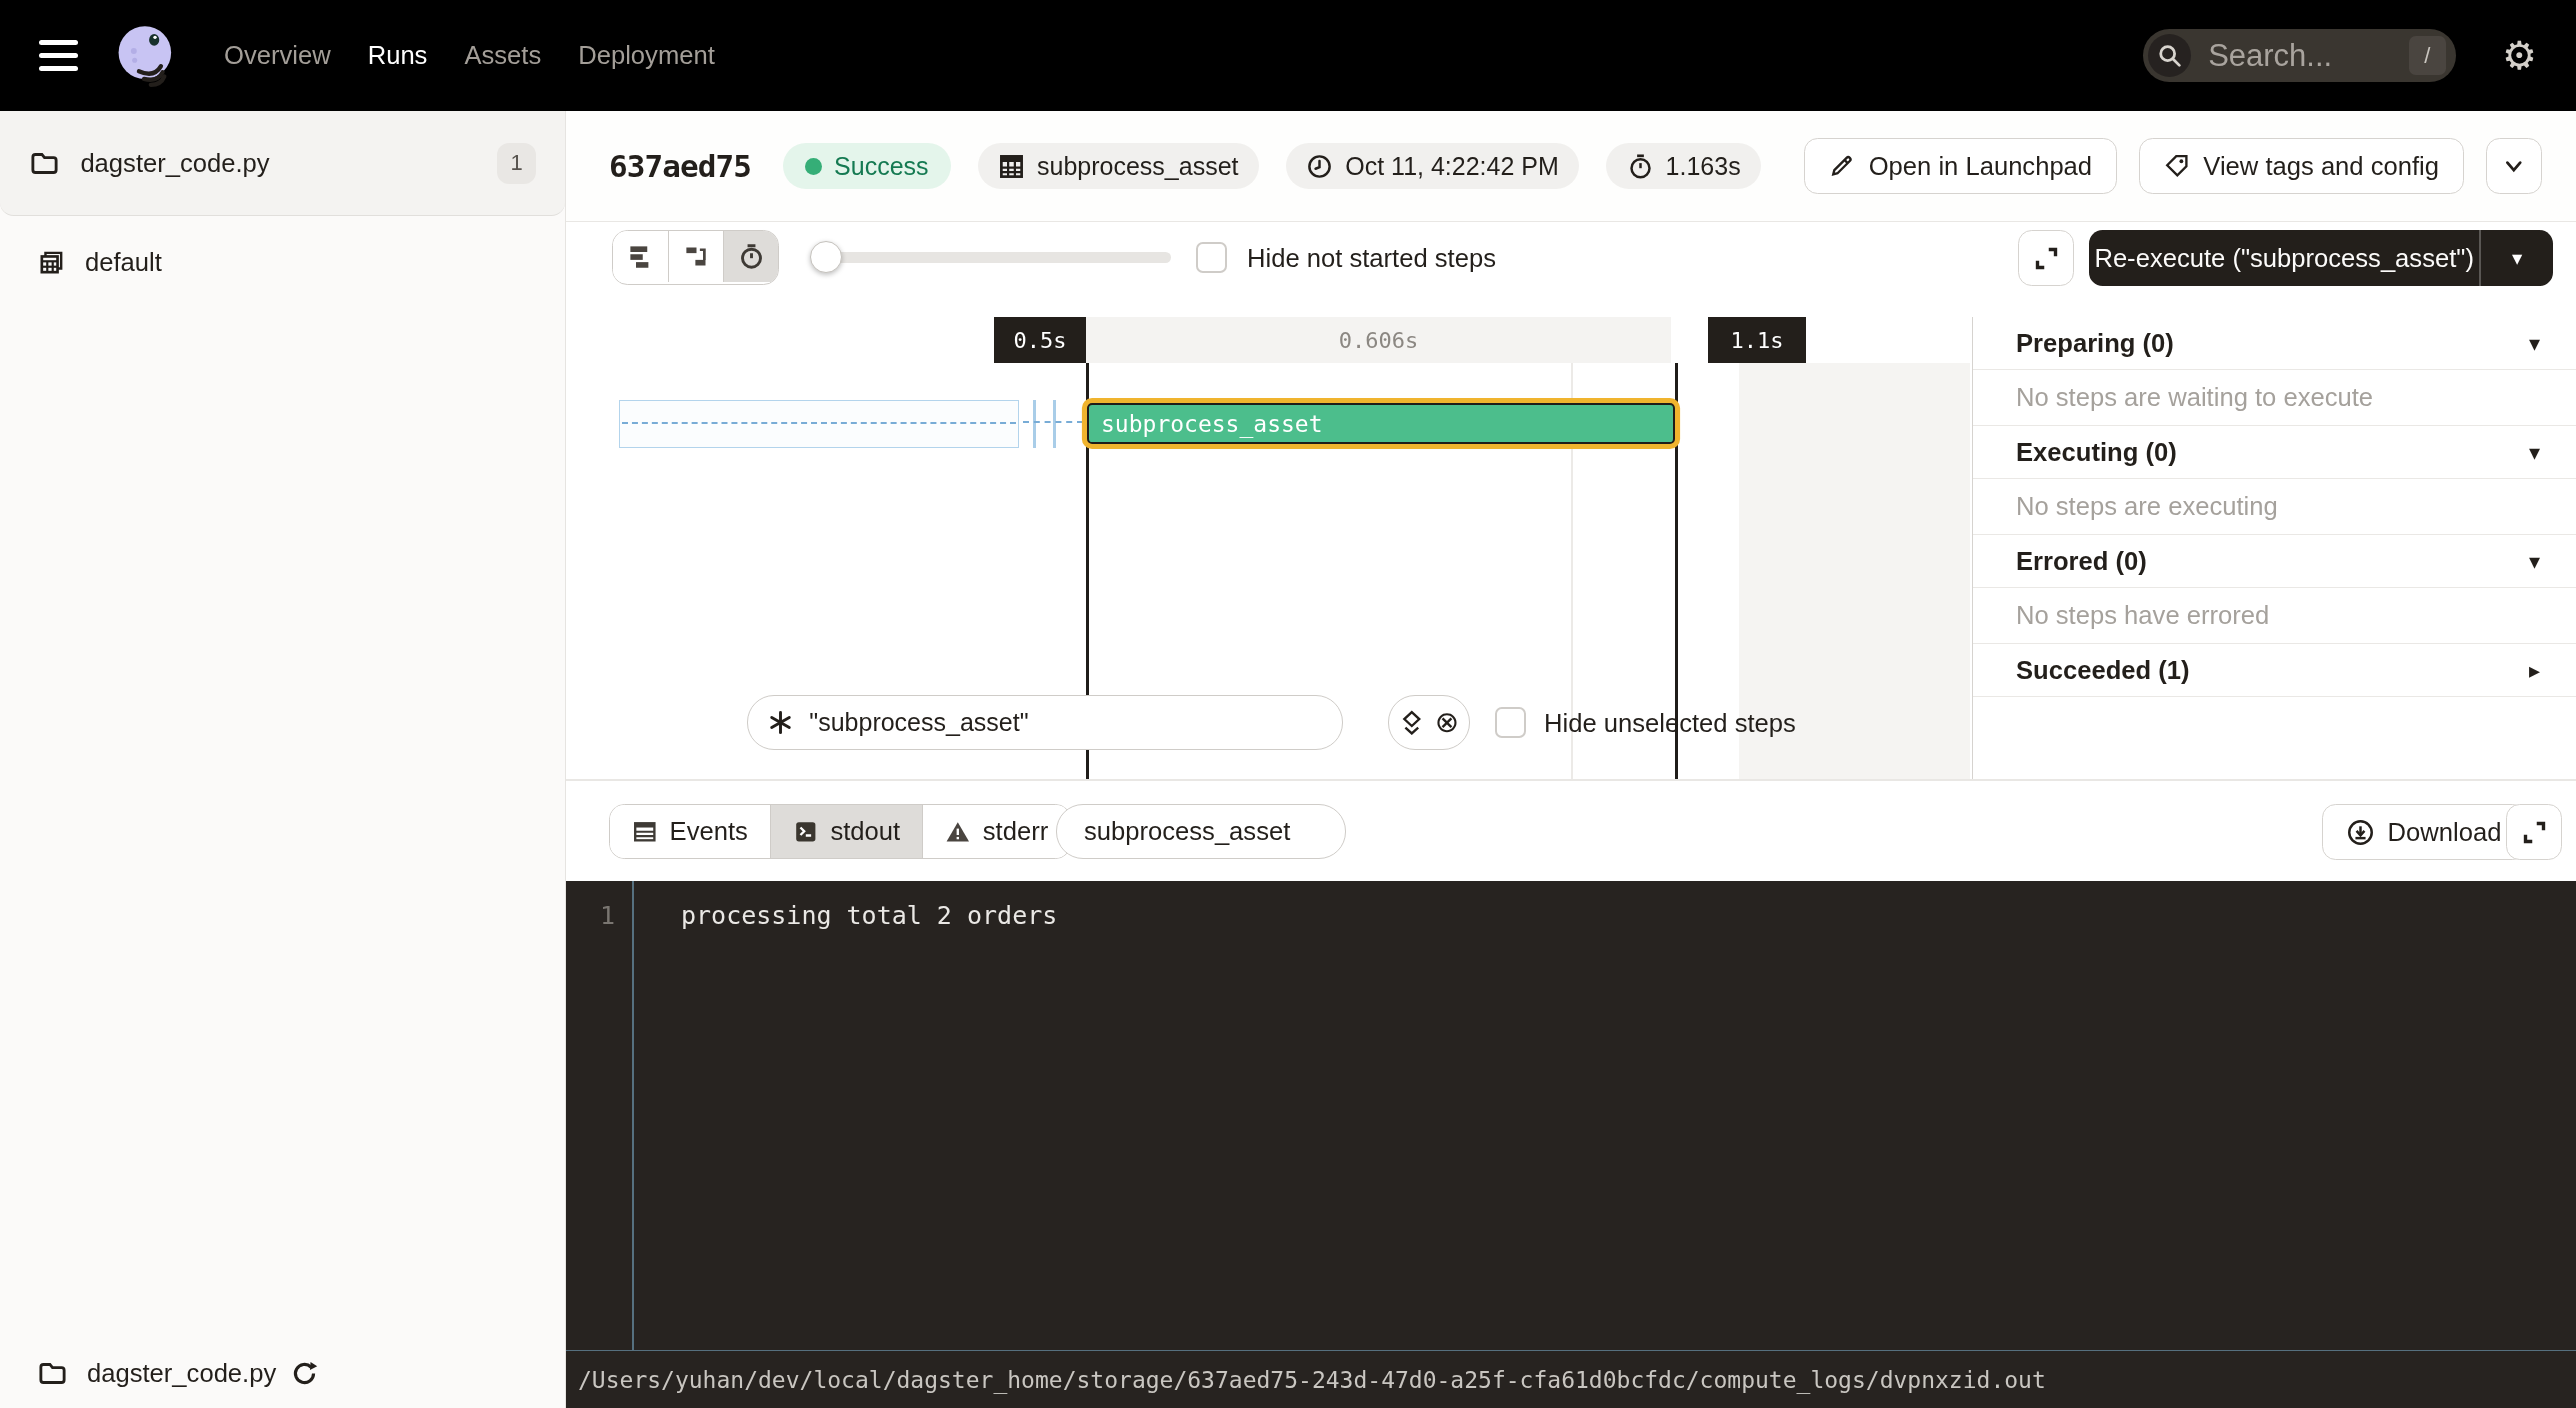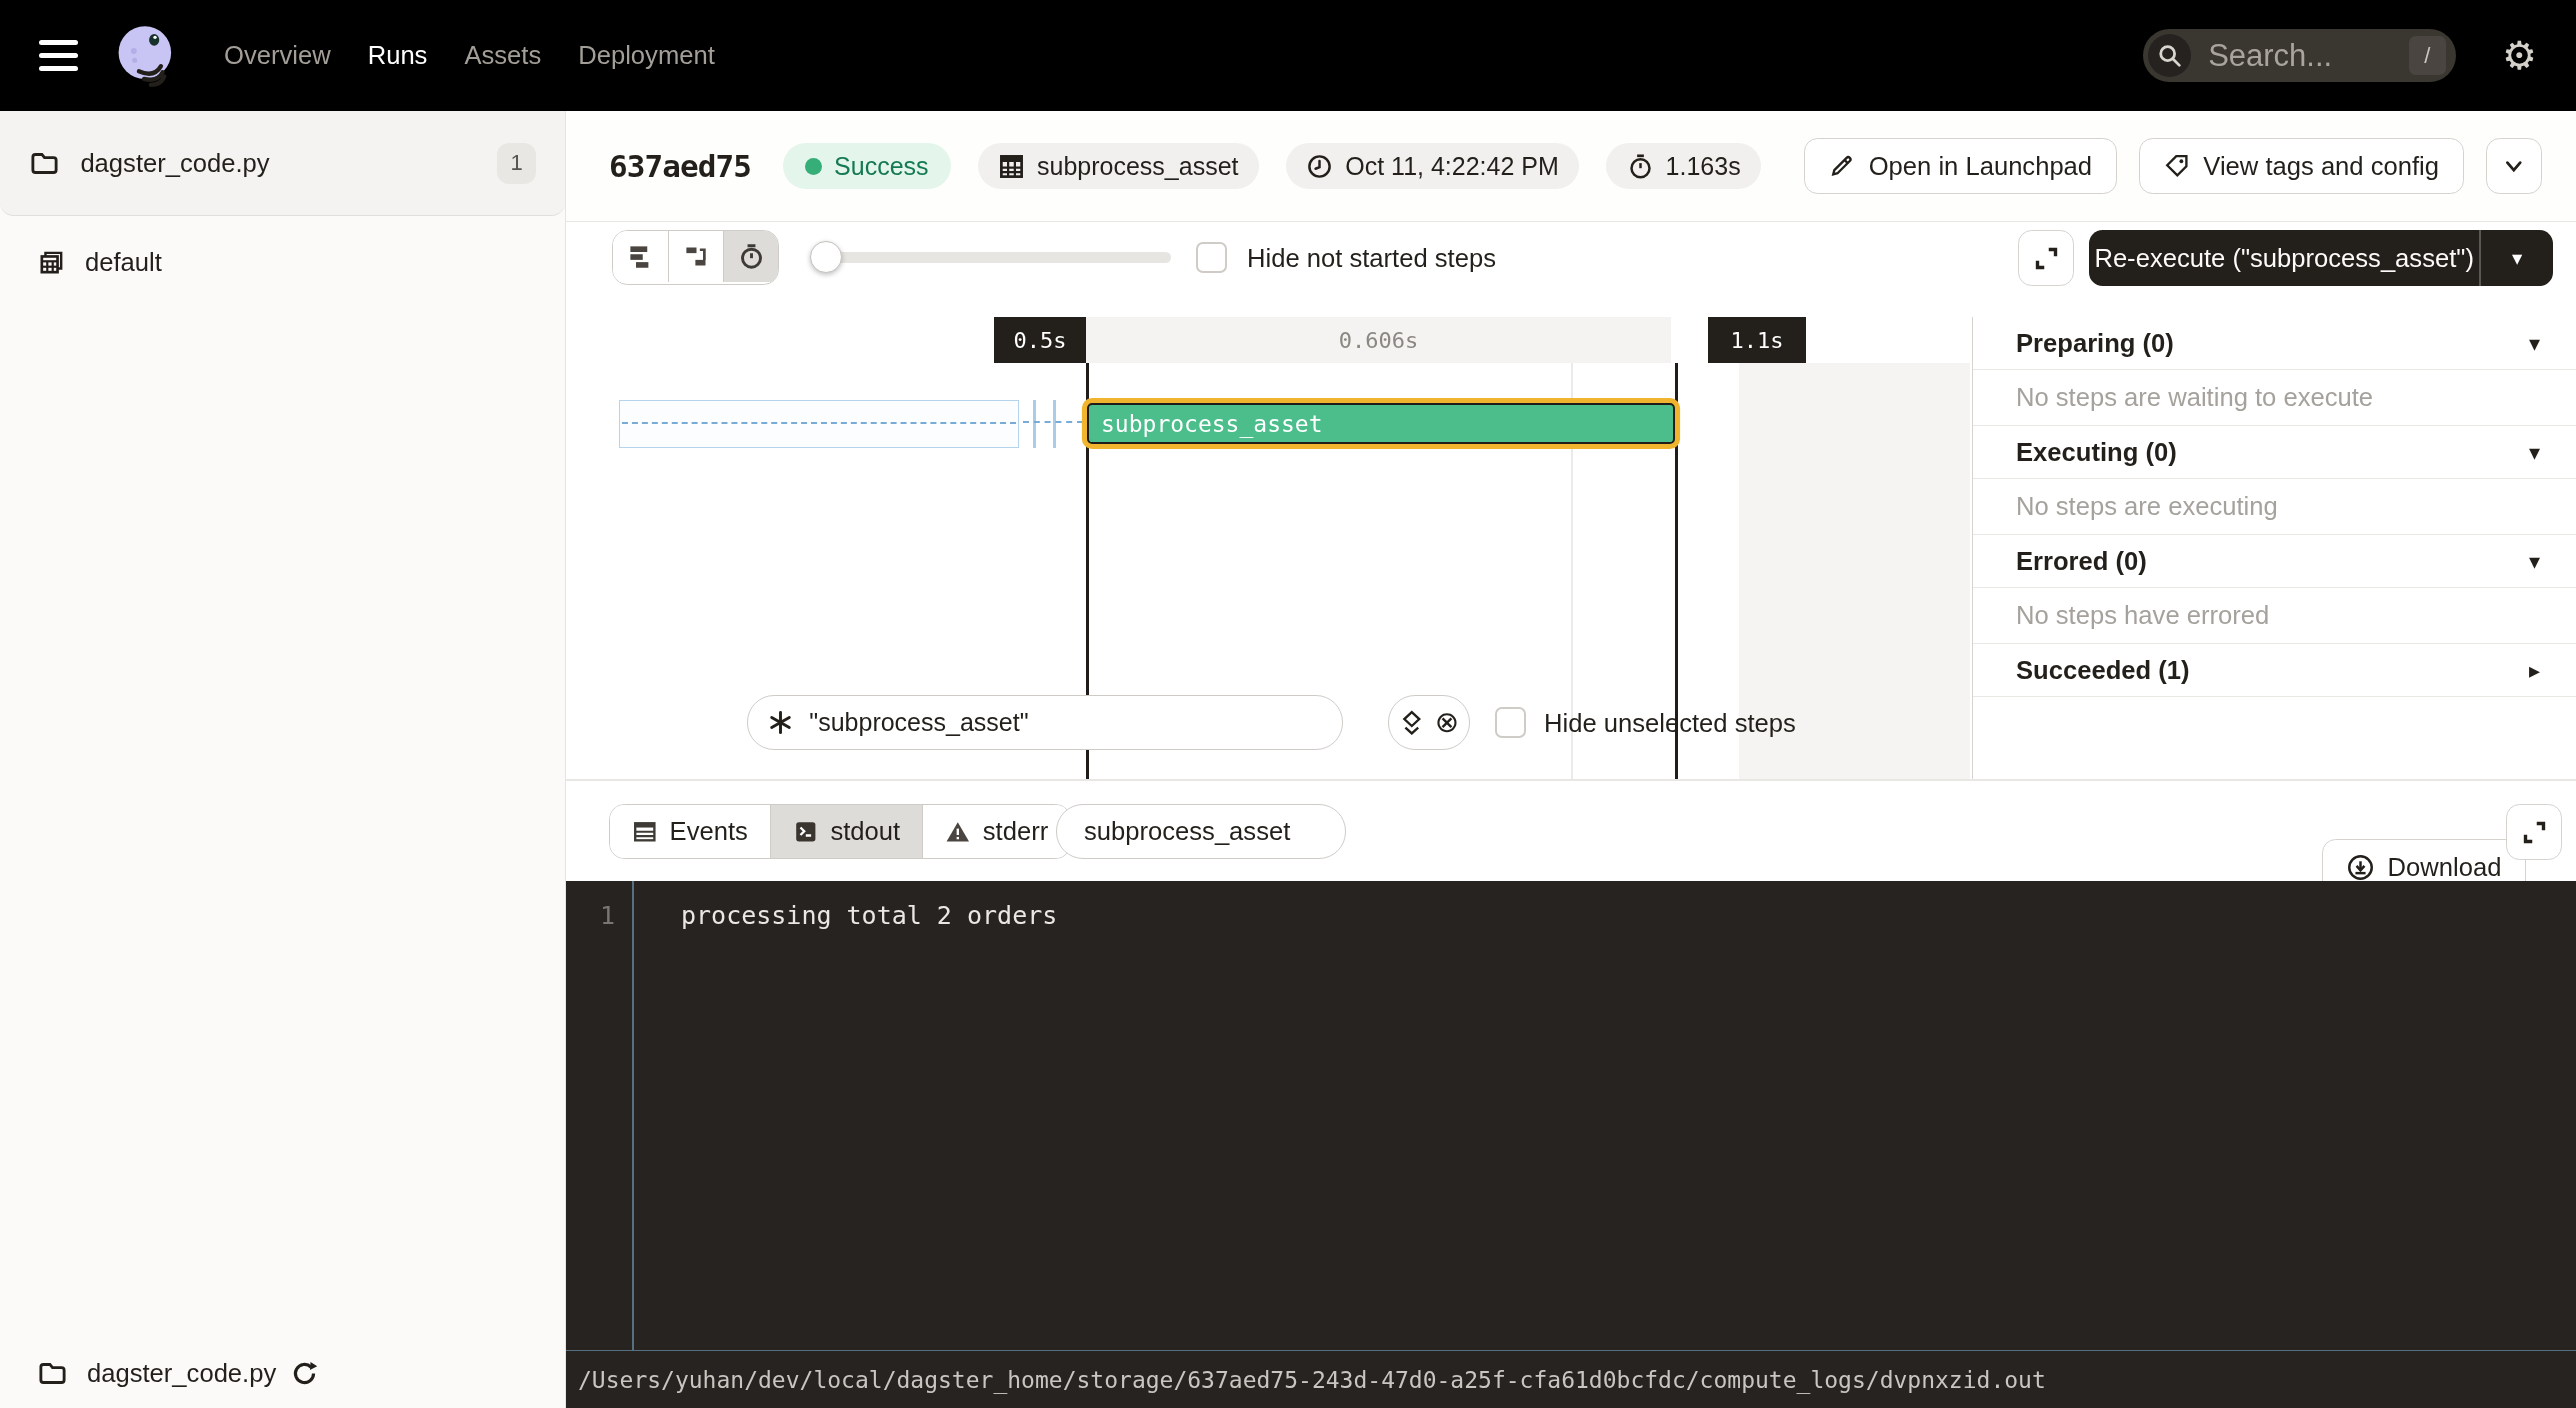--- a/index.html
+++ b/index.html
@@ -92,21 +92,21 @@
   .steps-h { height:53px; display:flex; align-items:center; padding:0 36px 0 43px; font-weight:bold; font-size:25.6px; border-bottom:1.7px solid #EAE8E5; cursor:pointer; }
   .steps-caret { margin-left:auto; font-family:"DejaVu Sans", sans-serif; font-size:22px; color:#231F1B; }
   .steps-e { height:56px; display:flex; align-items:center; padding-left:43px; color:#A5A19C; font-size:25.6px; border-bottom:1.7px solid #EAE8E5; }
 
   
   .logtabs { position:absolute; left:43px; top:693px; display:flex; border:1.7px solid #CFCCC8; border-radius:15.3px; overflow:hidden; background:#fff; height:55px; }
   .logtab { display:flex; align-items:center; gap:12px; padding:0 22px; font-size:25.6px; border-left:1.7px solid #CFCCC8; cursor:pointer; background:#fff; }
   .logtab:first-child { border-left:none; }
   .logtab.sel { background:#DEDCD9; }
   .step-select { position:absolute; left:490px; top:693px; width:290px; height:55px; border:1.7px solid #CFCCC8; border-radius:27px; background:#fff; display:flex; align-items:center; padding-left:27px; font-size:25.6px; cursor:pointer; }
-  .download { position:absolute; left:1756px; top:728px;justify-content:space-between; }
+  .download { position:absolute; left:1756px; top:693px;justify-content:space-between; }
   .expand-log { position:absolute; left:1940px; top:693px; }
 
   
   .logarea { position:absolute; left:0; top:770px; width:2010px; height:469px; background:#272320; }
   .gutter-line { position:absolute; left:66px; top:0; width:1.7px; height:469px; background:#56707F; }
   .lineno { position:absolute; left:0; top:20.4px; width:49px; text-align:right; font-family:"DejaVu Sans Mono", monospace; font-size:25px; color:#7A7671; }
   .logtext { position:absolute; left:115px; top:20.4px; font-family:"DejaVu Sans Mono", monospace; font-size:25px; color:#EAE8E5; white-space:pre; }
   .pathbar { position:absolute; left:0; top:1239px; width:2010px; height:59px; background:#272320; border-top:1.7px solid #56707F; display:flex; align-items:center; padding-left:12px; }
   .pathbar span { font-family:"DejaVu Sans Mono", monospace; font-size:23px; color:#C9C6C1; }
 </style>

